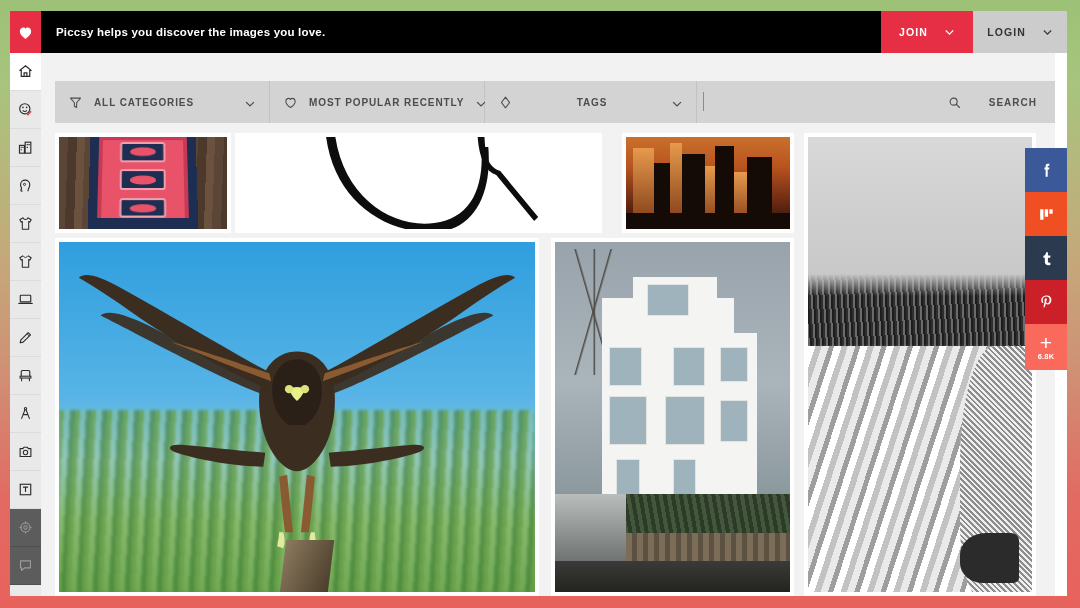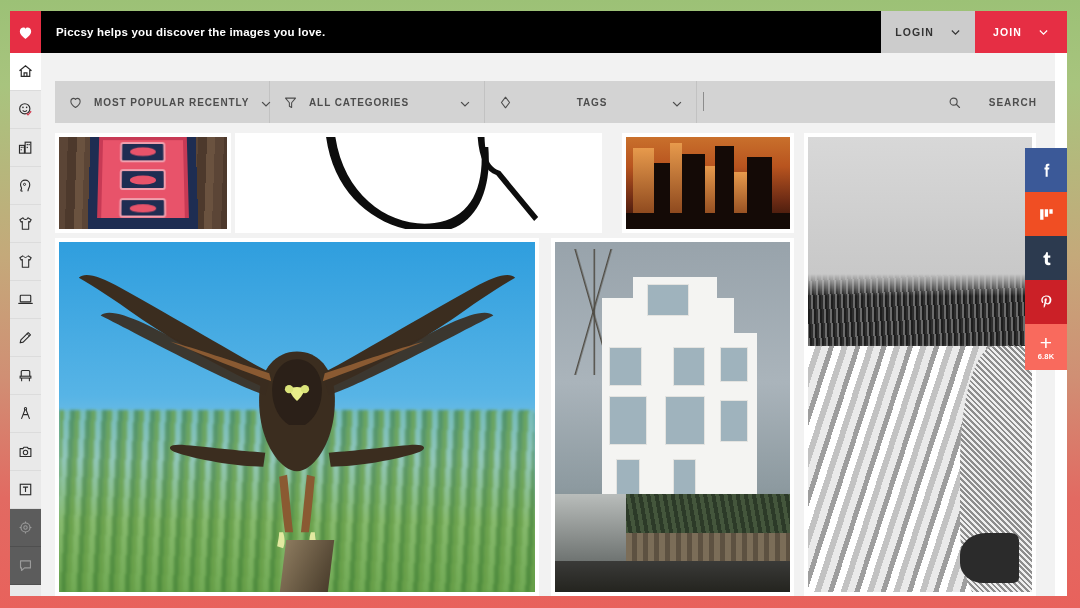--- a/index.html
+++ b/index.html
@@ -245,34 +245,34 @@
     <div id="logo-tile">
       <span>
         <svg viewBox="0 0 24 24" aria-hidden="true">
           <path fill="#ffffff" d="M12 21s-8-5.1-8-10.4C4 7.3 6.3 5 9.1 5c1.7 0 3 .8 2.9 2.3C12 5.8 13.3 5 15 5c2.8 0 5 2.3 5 5.6C20 15.9 12 21 12 21z"></path>
         </svg>
       </span>
     </div>
 
     <div id="promo-text">Piccsy helps you discover the images you love.</div>
 
+    <div id="join-btn" class="navbtn">
+      <span>JOIN</span>
+      <span>
+        <svg class="chev" viewBox="0 0 24 24" aria-hidden="true">
+          <path fill="none" stroke="#ffffff" stroke-width="2.6" stroke-linecap="square" d="M5 8.5l7 7 7-7"></path>
+        </svg>
+      </span>
+    </div>
+
     <div id="login-btn" class="navbtn">
       <span>LOGIN</span>
       <span>
         <svg class="chev" viewBox="0 0 24 24" aria-hidden="true">
           <path fill="none" stroke="#333333" stroke-width="2.6" stroke-linecap="square" d="M5 8.5l7 7 7-7"></path>
-        </svg>
-      </span>
-    </div>
-
-    <div id="join-btn" class="navbtn">
-      <span>JOIN</span>
-      <span>
-        <svg class="chev" viewBox="0 0 24 24" aria-hidden="true">
-          <path fill="none" stroke="#ffffff" stroke-width="2.6" stroke-linecap="square" d="M5 8.5l7 7 7-7"></path>
         </svg>
       </span>
     </div>
   </div>
 
   <div id="railwrap">
 
     <div class="rail-item">
       <span>
         <svg viewBox="0 0 24 24">
@@ -405,41 +405,41 @@
           <path d="M5 5.4h14v10H10.6L6.4 19v-3.6H5z" fill="none" stroke="#cfcfcf" stroke-width="1.6" stroke-linejoin="round"></path>
         </svg>
       </span>
     </div>
   </div>
 
   <div id="content">
 
     <div id="filterbar">
 
+      <div id="f-cat" class="fcell">
+        <span class="ficon">
+          <svg viewBox="0 0 24 24" width="15" height="15">
+              <path d="M4 5h16l-6.2 7.4V20l-3.6-2v-5.6z" fill="none" stroke="#4d4d4d" stroke-width="1.7" stroke-linejoin="round"></path>
+            </svg>
+        </span>
+        <span class="flabel">ALL CATEGORIES</span>
+        <span class="fchev">
+          <svg viewBox="0 0 24 24" width="12" height="12">
+              <path fill="none" stroke="#4d4d4d" stroke-width="2.4" stroke-linecap="square" d="M5 9l7 7 7-7"></path>
+            </svg>
+        </span>
+      </div>
+
       <div id="f-pop" class="fcell">
         <span class="ficon">
           <svg viewBox="0 0 24 24" width="15" height="15">
               <path d="M12 20s-7.4-4.6-7.4-9.6c0-2.9 2.1-5 4.6-5 1.5 0 2.5.7 2.8 1.9.3-1.2 1.3-1.9 2.8-1.9 2.5 0 4.6 2.1 4.6 5C19.4 15.4 12 20 12 20z" fill="none" stroke="#4d4d4d" stroke-width="1.7" stroke-linejoin="round"></path>
             </svg>
         </span>
         <span class="flabel">MOST POPULAR RECENTLY</span>
-        <span class="fchev">
-          <svg viewBox="0 0 24 24" width="12" height="12">
-              <path fill="none" stroke="#4d4d4d" stroke-width="2.4" stroke-linecap="square" d="M5 9l7 7 7-7"></path>
-            </svg>
-        </span>
-      </div>
-
-      <div id="f-cat" class="fcell">
-        <span class="ficon">
-          <svg viewBox="0 0 24 24" width="15" height="15">
-              <path d="M4 5h16l-6.2 7.4V20l-3.6-2v-5.6z" fill="none" stroke="#4d4d4d" stroke-width="1.7" stroke-linejoin="round"></path>
-            </svg>
-        </span>
-        <span class="flabel">ALL CATEGORIES</span>
         <span class="fchev">
           <svg viewBox="0 0 24 24" width="12" height="12">
               <path fill="none" stroke="#4d4d4d" stroke-width="2.4" stroke-linecap="square" d="M5 9l7 7 7-7"></path>
             </svg>
         </span>
       </div>
 
       <div id="f-tags" class="fcell">
         <span class="ficon">
           <svg viewBox="0 0 24 24" width="15" height="15">

